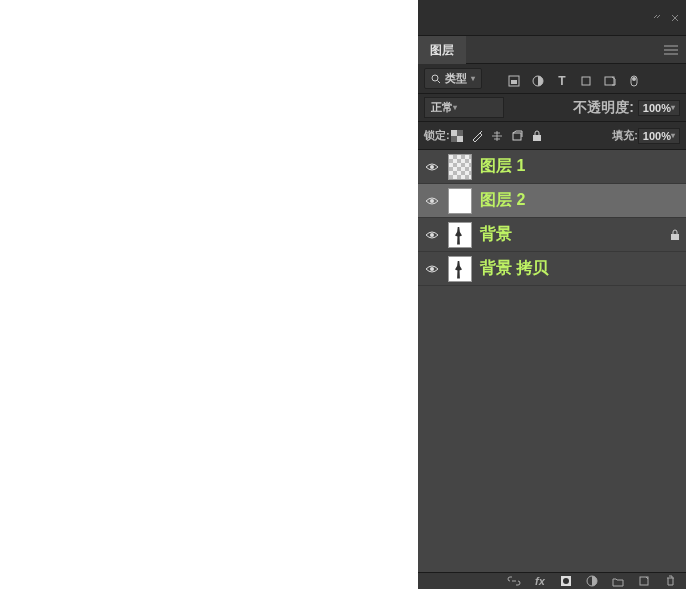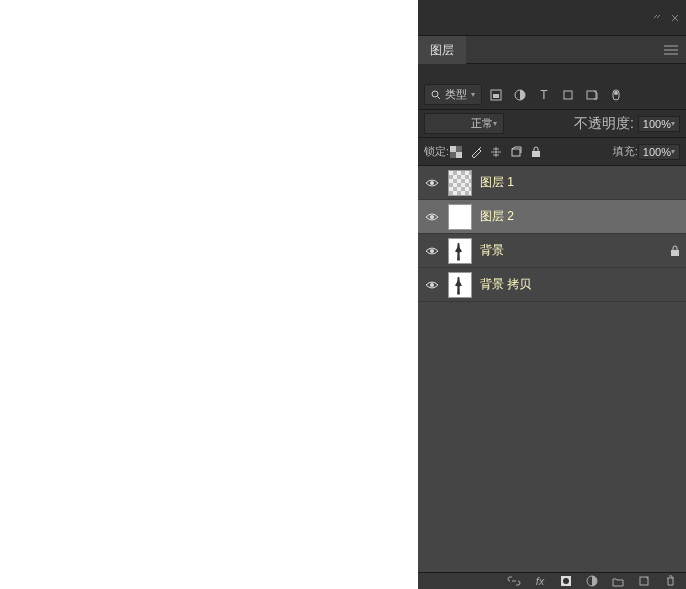--- a/index.html
+++ b/index.html
@@ -16,20 +16,21 @@
       height: 589px;
       background: #ffffff;
     }
     .panel-wrap {
       width: 268px;
       height: 589px;
       background: #2e2e2e;
       display: flex;
       flex-direction: column;
       color: #c8c8c8;
+      font-weight: bold;
     }
     .panel-toprow {
       height: 36px;
       display: flex;
       justify-content: flex-end;
       align-items: center;
       padding: 0 6px;
       gap: 8px;
       border-bottom: 1px solid #1a1a1a;
     }
@@ -59,25 +60,24 @@
     }
     .panel-menu {
       margin-left: auto;
       padding: 0 8px;
       color: #aaa;
       cursor: pointer;
     }
     .filter-row {
       height: 30px;
       display: flex;
-      align-items: center;
+      align-items: flex-end;
       padding: 4px 6px;
-      gap: 2px;
+      gap: 20px;
       border-bottom: 1px solid #1a1a1a;
-      margin-top: 16px;
     }
     .filter-select {
       display: flex;
       align-items: center;
       gap: 4px;
       background: #383838;
       border: 1px solid #222;
       padding: 2px 6px;
       border-radius: 2px;
       font-size: 11px;
@@ -102,21 +102,21 @@
       display: flex;
       align-items: center;
       padding: 2px 6px;
       gap: 4px;
       border-bottom: 1px solid #1a1a1a;
     }
     .blend-select {
       flex: 0 0 80px;
       display: flex;
       align-items: center;
-      justify-content: flex-end;
+      justify-content: flex-start;
       background: #383838;
       border: 1px solid #222;
       padding: 2px 6px;
       font-size: 11px;
       color: #ccc;
     }
     .opacity-label { font-size: 14px; color: #bbb; margin-left: auto; }
     .pct-box {
       display: flex;
       align-items: center;
@@ -187,22 +187,22 @@
     }
     .thumb.figure::after {
       content: "";
       position: absolute;
       left: 6px; top: 4px;
       width: 7px; height: 18px;
       background: #333;
       clip-path: polygon(40% 0,60% 0,70% 30%,100% 50%,65% 55%,70% 100%,30% 100%,35% 55%,0 50%,30% 30%);
     }
     .layer-name {
-      font-size: 12px;
-      color: #fef9c3;
+      font-size: 16px;
+      color: #bef264;
     }
     .lock-end {
       margin-left: auto;
       color: #ccc;
       font-size: 11px;
     }
     .panel-footer {
       height: 17px;
       display: flex;
       align-items: center;

